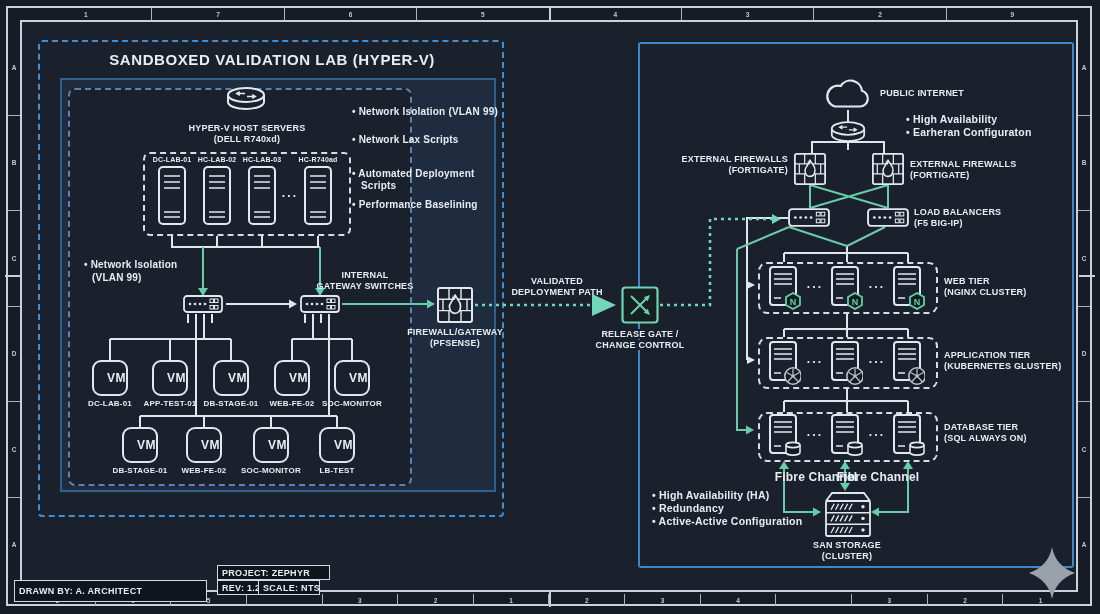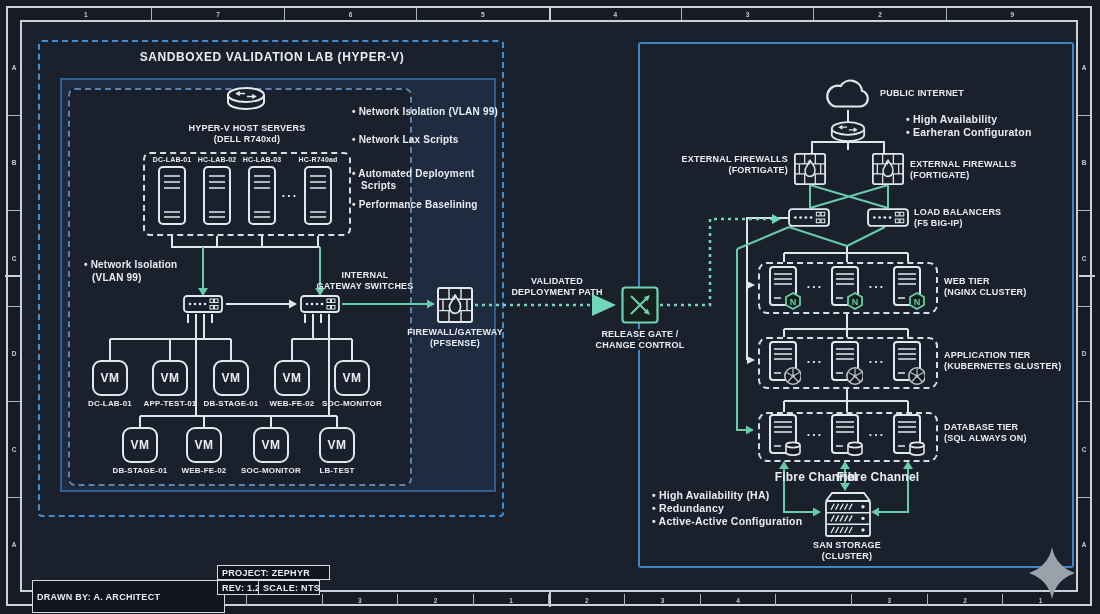--- a/index.html
+++ b/index.html
@@ -3,22 +3,22 @@
 <meta charset="utf-8">
 <style>
 *{margin:0;padding:0;box-sizing:border-box}
 html,body{background:#0c1018}
 #stage{position:relative;width:1100px;height:614px;background:#161b25;font-family:"Liberation Sans",sans-serif;color:#e8edf4;overflow:hidden}
 .abs{position:absolute}
 .lbl{position:absolute;font-weight:700;color:#e8edf4;letter-spacing:.2px;white-space:nowrap;line-height:1.15}
 .c{transform:translateX(-50%)}
 .r{transform:translateX(-100%)}.fs7{font-size:7px}.fs8{font-size:8px}.fs85{font-size:12px}
 .fs9{font-size:9px}.fs10{font-size:10px}.fs105{font-size:10.5px}
-.fs12{font-size:12px;letter-spacing:1.5px}.fs14{font-size:12px;letter-spacing:.6px}
-.vm{position:absolute;width:36px;height:36px;border:2px solid #e2e8ef;border-radius:9px;background:#1a212c;display:flex;align-items:center;justify-content:center;font-size:12px;font-weight:700;letter-spacing:.5px}
+.fs12{font-size:12px;letter-spacing:1.5px}.fs14{font-size:15px;letter-spacing:.6px}
+.vm{position:absolute;width:36px;height:36px;border:2px solid #e2e8ef;border-radius:9px;background:#1a212c;display:flex;align-items:center;justify-content:flex-end;font-size:12px;font-weight:700;letter-spacing:.5px}
 .ruler{position:absolute;display:flex}
 .ruler .cell{flex:1;display:flex;align-items:center;justify-content:center;font-size:6.5px;font-weight:700;color:#c3cbd6}
 .ruler.h .cell{border-right:1.5px solid #aab3c0;height:100%}
 .ruler.h .cell:last-child{border-right:none}
 .ruler.v{flex-direction:column}
 .ruler.v .cell{border-bottom:1.5px solid #aab3c0;width:100%}
 .ruler.v .cell:last-child{border-bottom:none}
 .tb{position:absolute;border:1.5px solid #d2d9e2;background:#10151d;font-size:9px;font-weight:700;letter-spacing:.3px;display:flex;align-items:center;padding-left:4px;white-space:nowrap}
 .note-bg{background:#1a212c;padding:0 3px}
 </style>
@@ -442,21 +442,21 @@
   <div class="lbl c fs85" style="left:878px;top:471px">Fibre Channel</div>
   <div class="lbl fs105" style="left:652px;top:489px">• High Availability (HA)</div>
   <div class="lbl fs105" style="left:652px;top:502px">• Redundancy</div>
   <div class="lbl fs105" style="left:652px;top:515px">• Active-Active Configuration</div>
   <div class="lbl c fs9" style="left:847px;top:540px">SAN STORAGE</div>
   <div class="lbl c fs9" style="left:847px;top:551px">(CLUSTER)</div>
 
   <div class="tb" style="left:217px;top:565px;width:113px;height:15px">
       <span>PROJECT: ZEPHYR</span>
     </div>
-  <div class="tb" style="left:32px;top:580px;width:193px;height:33px">
+  <div class="tb" style="left:14px;top:580px;width:193px;height:22px">
       <span>DRAWN BY: A. ARCHITECT</span>
     </div>
   <div class="tb" style="left:217px;top:580px;width:50px;height:15px">
       <span>REV: 1.2</span>
     </div>
   <div class="tb" style="left:258px;top:580px;width:62px;height:15px">
       <span>SCALE: NTS</span>
     </div>
 
   <div class="abs" style="left:1029px;top:547px">

